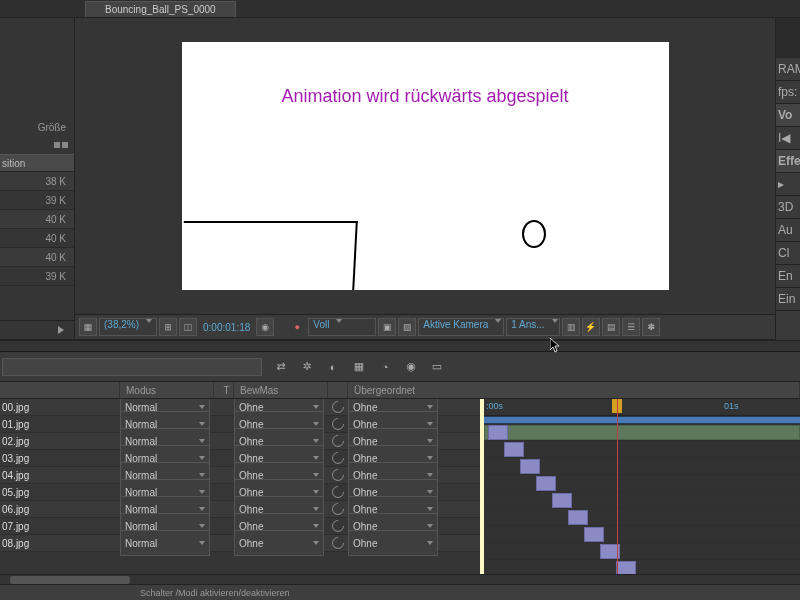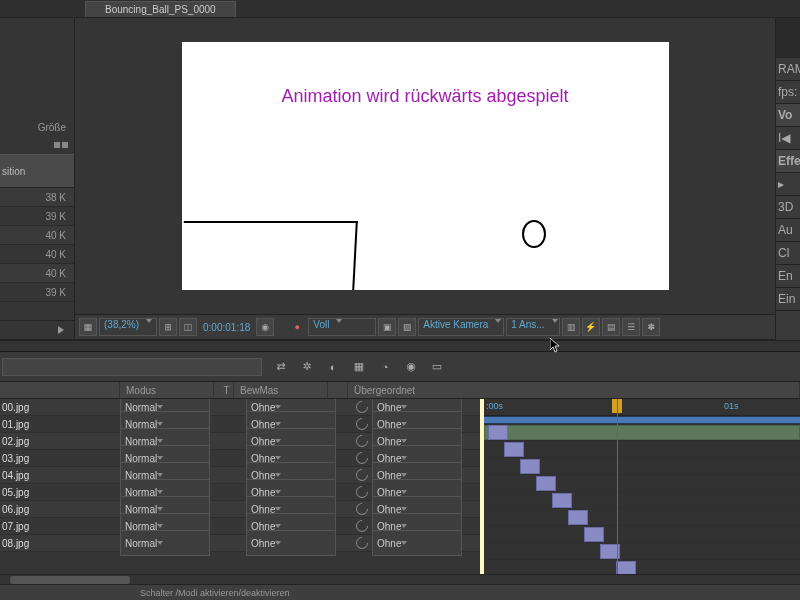--- a/index.html
+++ b/index.html
@@ -5,21 +5,21 @@
 *{margin:0;padding:0;box-sizing:border-box;font-family:Arial,Helvetica,sans-serif;user-select:none}
 body{background:#3a3a3a;width:800px;height:600px;overflow:hidden;position:relative;color:#bbb;font-size:11px}
 .top-tab-bar{height:18px;background:#2f2f2f;display:flex;align-items:center;padding-left:85px;border-bottom:1px solid #222}
 .top-tab{background:#444;padding:2px 19px;font-size:10px;color:#ccc;border:1px solid #555;border-bottom:none}
 .main-area{display:flex;height:322px}
 .left-col{width:75px;display:flex;flex-direction:column}
 .left-spacer{height:100px;border-right:1px solid #222;background:#353535}
 .grosse-header{height:18px;background:#353535;border-right:1px solid #222;display:flex;align-items:center;justify-content:flex-end;padding-right:8px;font-size:10px;color:#999}
 .grosse-iconrow{height:18px;background:#353535;border-right:1px solid #222;display:flex;justify-content:flex-end;align-items:center;gap:2px;padding-right:6px}
 .mini-icon{width:6px;height:6px;background:#888}
-.sition-header{height:34px;background:#4a4a4a;border-right:1px solid #222;display:flex;align-items:center;padding-left:2px;font-size:10px;color:#bbb;border-top:1px solid #555;border-bottom:1px solid #222}
+.sition-header{height:18px;background:#4a4a4a;border-right:1px solid #222;display:flex;align-items:center;padding-left:2px;font-size:10px;color:#bbb;border-top:1px solid #555;border-bottom:1px solid #222}
 .size-list{flex:1;background:#353535;border-right:1px solid #222;overflow:hidden;position:relative}
 .size-row{height:19px;display:flex;align-items:center;justify-content:flex-end;padding-right:8px;font-size:10px;color:#999;border-bottom:1px solid #2a2a2a}
 .size-row:nth-child(odd){background:#3a3a3a}
 .play-btn{height:20px;background:#353535;border:1px solid #222;border-left:none;display:flex;align-items:center;justify-content:flex-end;padding-right:10px}
 .tri{width:0;height:0;border-left:6px solid #999;border-top:4px solid transparent;border-bottom:4px solid transparent}
 .viewer-col{flex:1;display:flex;flex-direction:column;background:#353535;min-width:0}
 .canvas-wrap{flex:1;display:flex;align-items:center;justify-content:center;background:#353535;padding:2px 0}
 .canvas{width:487px;height:248px;background:#fff;position:relative;overflow:hidden}
 .canvas-text{position:absolute;top:44px;left:0;right:0;text-align:center;font-size:18px;color:#a21caf;font-family:"Futura","Century Gothic",Arial}
 .ball{position:absolute;width:24px;height:28px;border:2px solid #000;border-radius:50%;top:178px;left:340px}
@@ -39,21 +39,21 @@
 .tl-top-icons{display:flex;gap:8px;margin-left:10px}
 .tl-icon{width:18px;height:18px;color:#aaa;display:flex;align-items:center;justify-content:center}
 .tl-header{height:17px;display:flex;background:#444;border-bottom:1px solid #222;font-size:10px;color:#999}
 .tl-h-cell{display:flex;align-items:center;padding-left:6px;border-right:1px solid #333}
 .tl-body{flex:1;display:flex;overflow:hidden}
 .tl-left{width:480px;overflow:hidden}
 .tl-row{height:17px;display:flex;align-items:center;background:#3a3a3a;border-bottom:1px solid #2e2e2e;font-size:10px}
 .tl-row:nth-child(even){background:#363636}
 .tl-name{width:120px;padding-left:2px;color:#ddd;overflow:hidden;white-space:nowrap}
 .tl-name.bold{font-weight:normal}
-.tl-dd{width:90px;height:15px;background:#3e3e3e;border:1px solid #555;display:flex;align-items:center;padding:12px 4px;margin-right:16px;justify-content:flex-start;color:#ccc}
+.tl-dd{width:90px;height:15px;background:#3e3e3e;border:1px solid #555;display:flex;align-items:center;padding:12px 4px;margin-right:4px;justify-content:space-between;color:#ccc}
 .tl-dd .arrow{width:0;height:0;border-left:3px solid transparent;border-right:3px solid transparent;border-top:4px solid #888}
 .tl-icon-cell{width:20px;display:flex;align-items:center;justify-content:center;color:#888}
 .swirl{width:12px;height:12px;border:1px solid #888;border-radius:50%;border-top-color:transparent;transform:rotate(45deg)}
 .tl-right{flex:1;position:relative;background:#323232;border-left:4px solid #fef9c3}
 .tl-ruler{height:17px;background:#333;display:flex;position:relative;border-bottom:1px solid #222}
 .tl-ruler .tick{position:absolute;top:2px;font-size:9px;color:#5fa8d3}
 .tl-ruler .cti{position:absolute;top:0;width:10px;height:14px;background:#d4a023;left:128px}
 .tl-workarea{height:8px;background:#223a55;position:relative}
 .tl-workarea .bar{position:absolute;left:0;right:0;top:1px;height:6px;background:#4a7ab5}
 .tl-tracks{position:relative}

